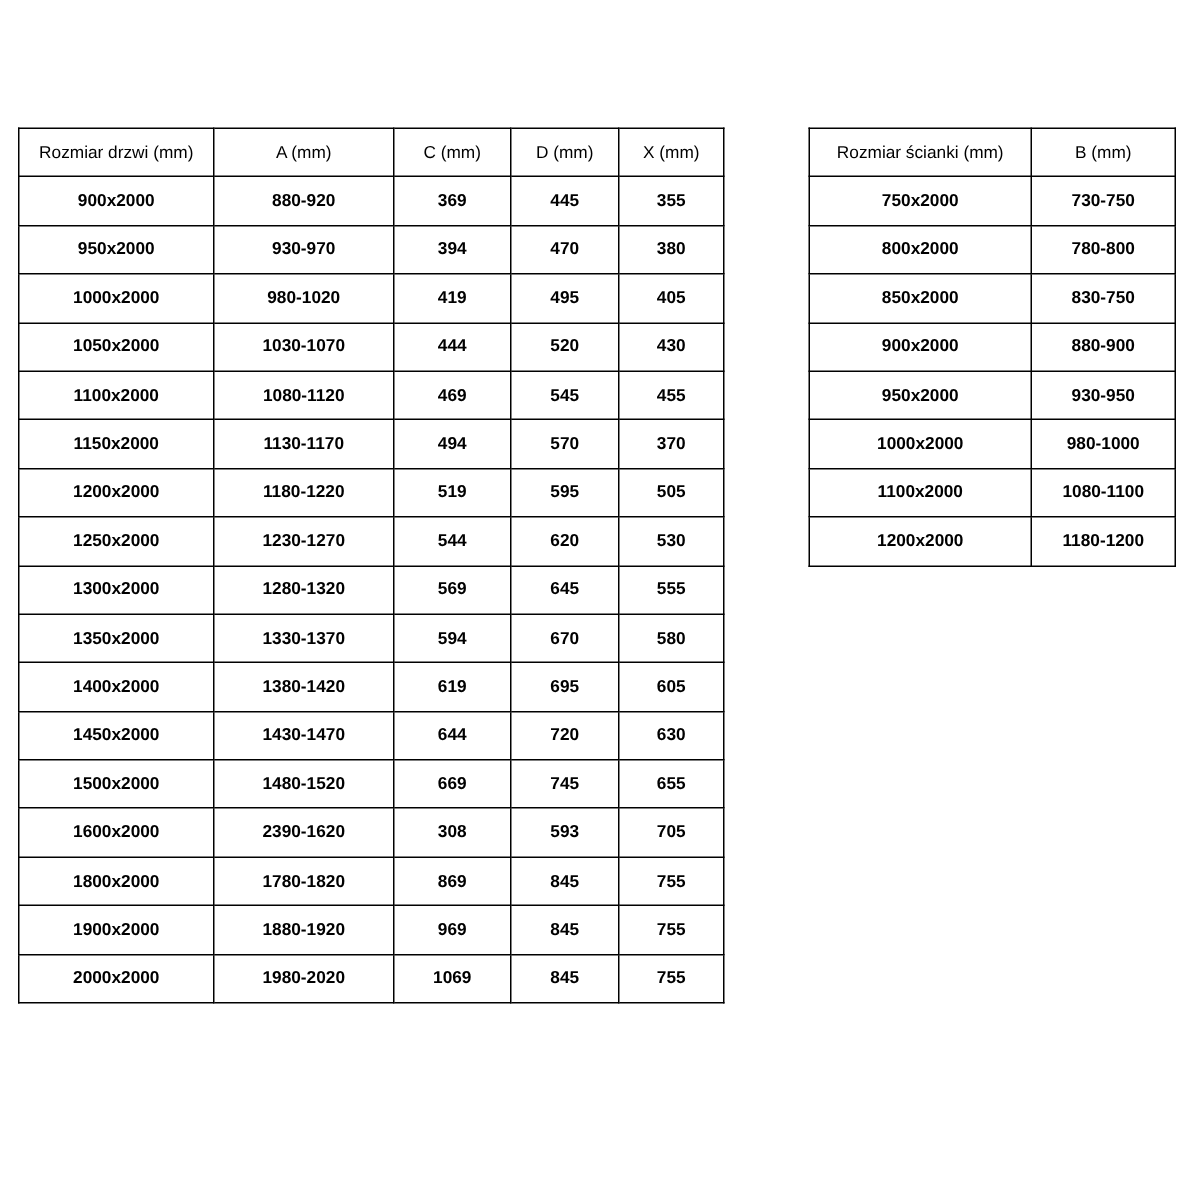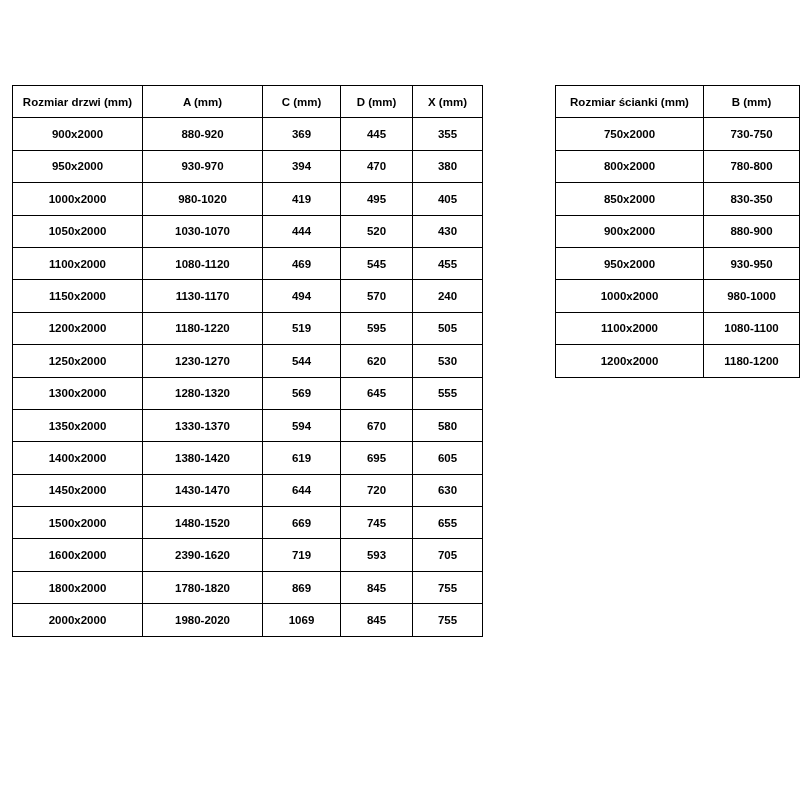--- a/index.html
+++ b/index.html
@@ -50,30 +50,30 @@
     width: 470px;
   }
   #doors-table col.c0 { width: 130px; }
   #doors-table col.c1 { width: 120px; }
   #doors-table col.c2 { width: 78px; }
   #doors-table col.c3 { width: 72px; }
   #doors-table col.c4 { width: 70px; }
 
   
   #wall-table {
-    margin-left: 72px;
+    margin-left: 56px;
     width: 244px;
     padding-left: 40px;
   }
   #wall-table col.w0 { width: 148px; }
   #wall-table col.w1 { width: 96px; }
 
   .hdr {
     font-size: 11.5px;
-    font-weight: bold;
+    font-weight: normal;
   }
 </style>
 </head>
 <body>
 
 <div class="page">
   <div class="tables-wrap">
 
     <table id="doors-table">
       <colgroup>
@@ -126,21 +126,21 @@
           <td>1080-1120</td>
           <td>469</td>
           <td>545</td>
           <td>455</td>
         </tr>
         <tr>
           <td>1150x2000</td>
           <td>1130-1170</td>
           <td>494</td>
           <td>570</td>
-          <td>240</td>
+          <td>370</td>
         </tr>
         <tr>
           <td>1200x2000</td>
           <td>1180-1220</td>
           <td>519</td>
           <td>595</td>
           <td>505</td>
         </tr>
         <tr>
           <td>1250x2000</td>
@@ -180,28 +180,35 @@
         <tr>
           <td>1500x2000</td>
           <td>1480-1520</td>
           <td>669</td>
           <td>745</td>
           <td>655</td>
         </tr>
         <tr>
           <td>1600x2000</td>
           <td>2390-1620</td>
-          <td>719</td>
+          <td>308</td>
           <td>593</td>
           <td>705</td>
         </tr>
         <tr>
           <td>1800x2000</td>
           <td>1780-1820</td>
           <td>869</td>
+          <td>845</td>
+          <td>755</td>
+        </tr>
+        <tr>
+          <td>1900x2000</td>
+          <td>1880-1920</td>
+          <td>969</td>
           <td>845</td>
           <td>755</td>
         </tr>
         <tr>
           <td>2000x2000</td>
           <td>1980-2020</td>
           <td>1069</td>
           <td>845</td>
           <td>755</td>
         </tr>
@@ -223,21 +230,21 @@
         <tr>
           <td>750x2000</td>
           <td>730-750</td>
         </tr>
         <tr>
           <td>800x2000</td>
           <td>780-800</td>
         </tr>
         <tr>
           <td>850x2000</td>
-          <td>830-350</td>
+          <td>830-750</td>
         </tr>
         <tr>
           <td>900x2000</td>
           <td>880-900</td>
         </tr>
         <tr>
           <td>950x2000</td>
           <td>930-950</td>
         </tr>
         <tr>

